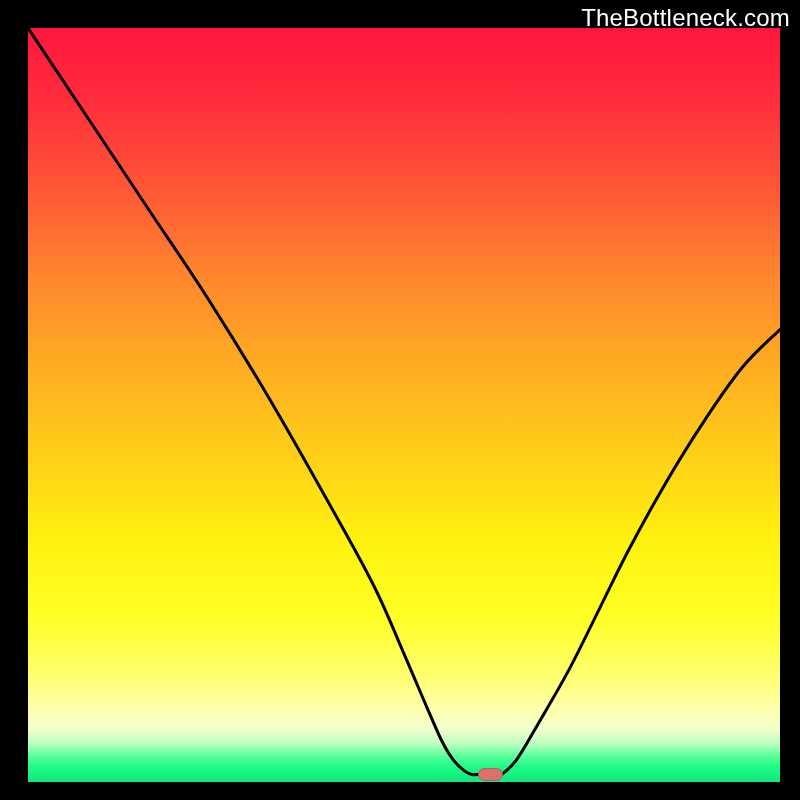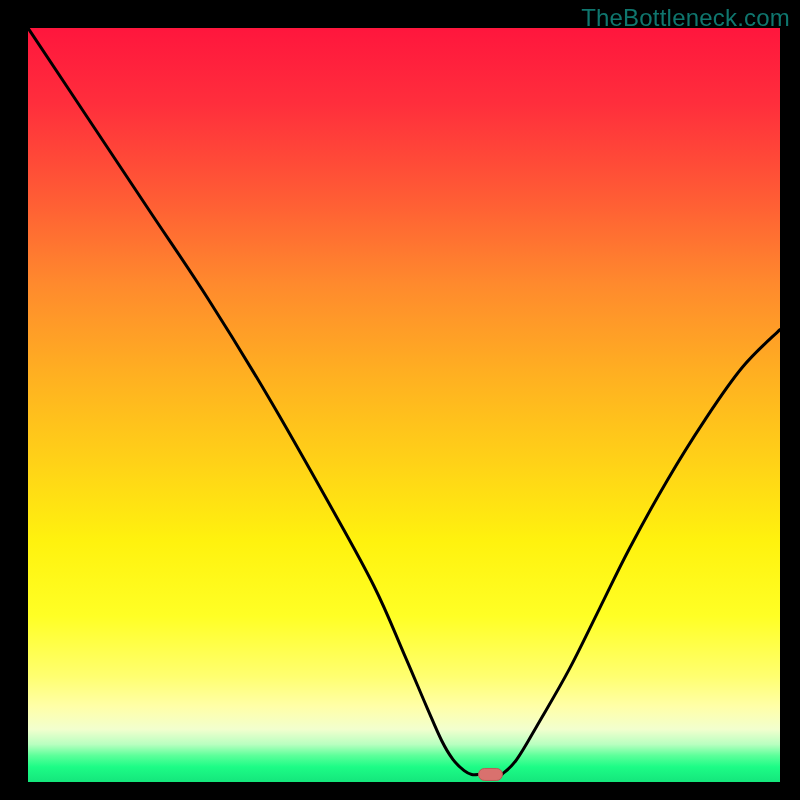--- a/index.html
+++ b/index.html
@@ -14,21 +14,21 @@
   .frame {
     position: relative;
     width: 800px;
     height: 800px;
     background: #000;
   }
   .watermark {
     position: absolute;
     top: 4px;
     right: 10px;
-    color: #0f766e;
+    color: #ffffff;
     font-size: 24px;
     font-weight: 500;
     letter-spacing: 0.2px;
     user-select: none;
   }
   .plot {
     position: absolute;
     left: 28px;
     top: 28px;
     width: 752px;   

